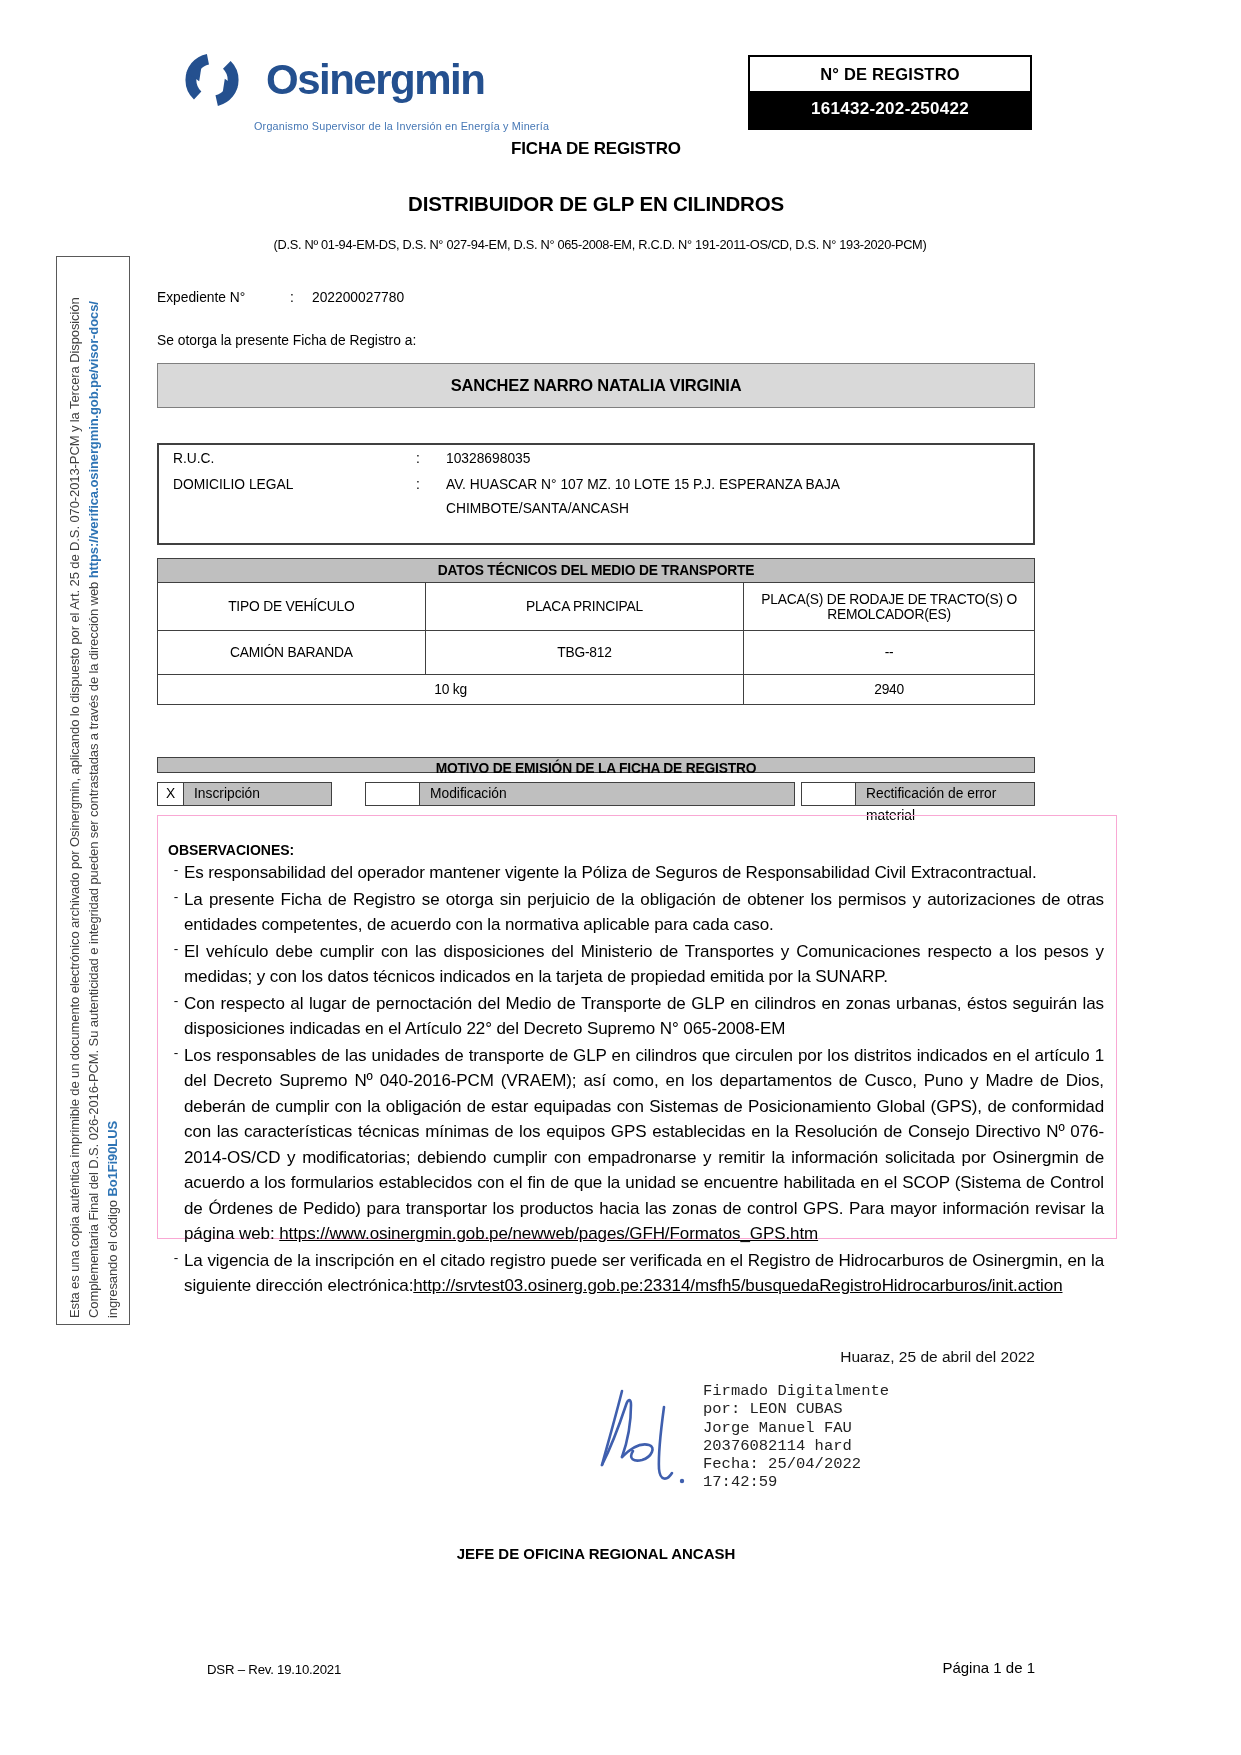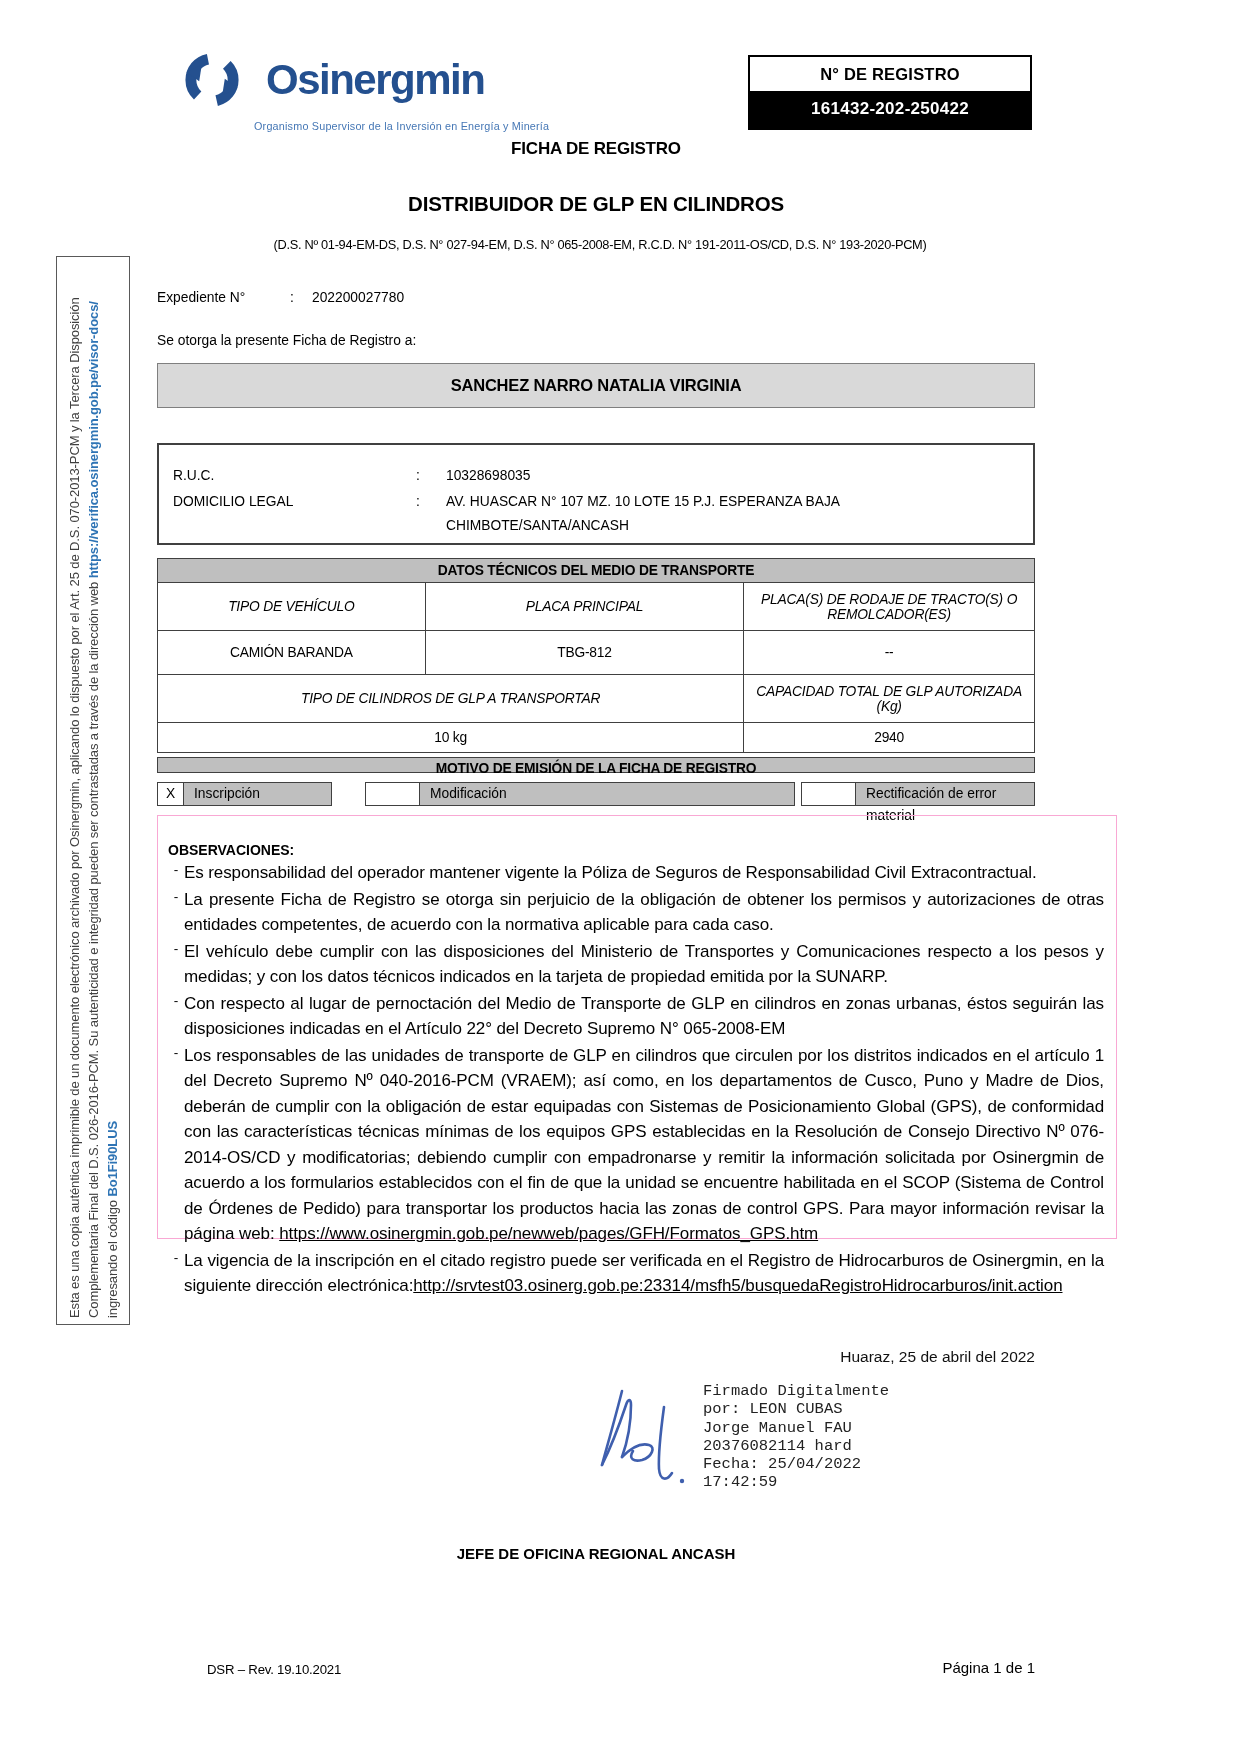--- a/index.html
+++ b/index.html
@@ -26,31 +26,31 @@
   
   .expediente { position:absolute; left:157px; top:290px; font-size:13.8px; display:flex; }
   .expediente .lab { width:133px; }
   .expediente .col { width:22px; }
   .otorga { position:absolute; left:157px; top:333px; font-size:13.8px; }
 
   .name-box { position:absolute; left:157px; top:363px; width:878px; height:45px; background:#D9D9D9; border:1px solid #7f7f7f;
               display:flex; align-items:center; justify-content:center; font-weight:bold; font-size:16.5px; letter-spacing:-0.2px; }
 
   
-  .holder-box { position:absolute; left:157px; top:443px; width:878px; height:102px; border:2px solid #404040; padding:23px 14px; font-size:13.8px; }
+  .holder-box { position:absolute; left:157px; top:443px; width:878px; height:102px; border:2px solid #404040; padding:6px 14px; font-size:13.8px; }
   .holder-row { display:flex; margin-bottom:11px; }
   .holder-row .lab { width:243px; }
   .holder-row .col { width:30px; text-align:left; }
   .holder-row .val .vline + .vline { margin-top:9px; }
 
   
   table.doc { position:absolute; left:157px; top:558px; width:878px; border-collapse:collapse; font-size:13.8px; }
   table.doc td { border:1px solid #404040; text-align:center; vertical-align:middle; padding:3px 10px; letter-spacing:-0.2px; }
   table.doc .gray-h { background:#BFBFBF; font-weight:bold; height:24px; }
-  table.doc .h2 { height:48px;font-style:italic; }
+  table.doc .h2 { height:48px; }
   table.doc .h44 { height:44px; }
   table.doc .h30 { height:30px; }
   .c1 { width:268px; } .c2 { width:319px; } .c3 { width:291px; }
 
   
   .motivo-title { position:absolute; left:157px; top:757px; width:878px; height:16px; background:#BFBFBF; border:1px solid #404040;
                   font-weight:bold; font-size:13.8px; text-align:center; line-height:22px; letter-spacing:-0.2px; }
   .motivo-row { position:absolute; left:157px; top:782px; width:878px; height:24px; display:flex; font-size:13.8px; }
   .mt-check { width:27px; background:#fff; border:1px solid #404040; text-align:center; line-height:22px; font-weight:normal; }
   .mt-lab { background:#BFBFBF; border:1px solid #404040; border-left:none; line-height:22px; padding-left:10px; }
@@ -144,24 +144,20 @@
       <td class="c1 h2">TIPO DE VEHÍCULO</td>
       <td class="c2 h2">PLACA PRINCIPAL</td>
       <td class="c3 h2">PLACA(S) DE RODAJE DE TRACTO(S) O REMOLCADOR(ES)</td>
     </tr>
     <tr>
       <td class="h44">CAMIÓN BARANDA</td>
       <td class="h44">TBG-812</td>
       <td class="h44">--</td>
     </tr>
     <tr>
-      <td colspan="2" class="h2">TIPO DE CILINDROS DE GLP A TRANSPORTAR</td>
-      <td class="h2">CAPACIDAD TOTAL DE GLP AUTORIZADA (Kg)</td>
-    </tr>
-    <tr>
       <td colspan="2" class="h30">10 kg</td>
       <td class="h30">2940</td>
     </tr>
   </tbody>
     </table>
 
   <div class="motivo-title">MOTIVO DE EMISIÓN DE LA FICHA DE REGISTRO</div>
   <div class="motivo-row">
     <div class="mt-check">X</div>
     <div class="mt-lab w-insc">Inscripción</div>

